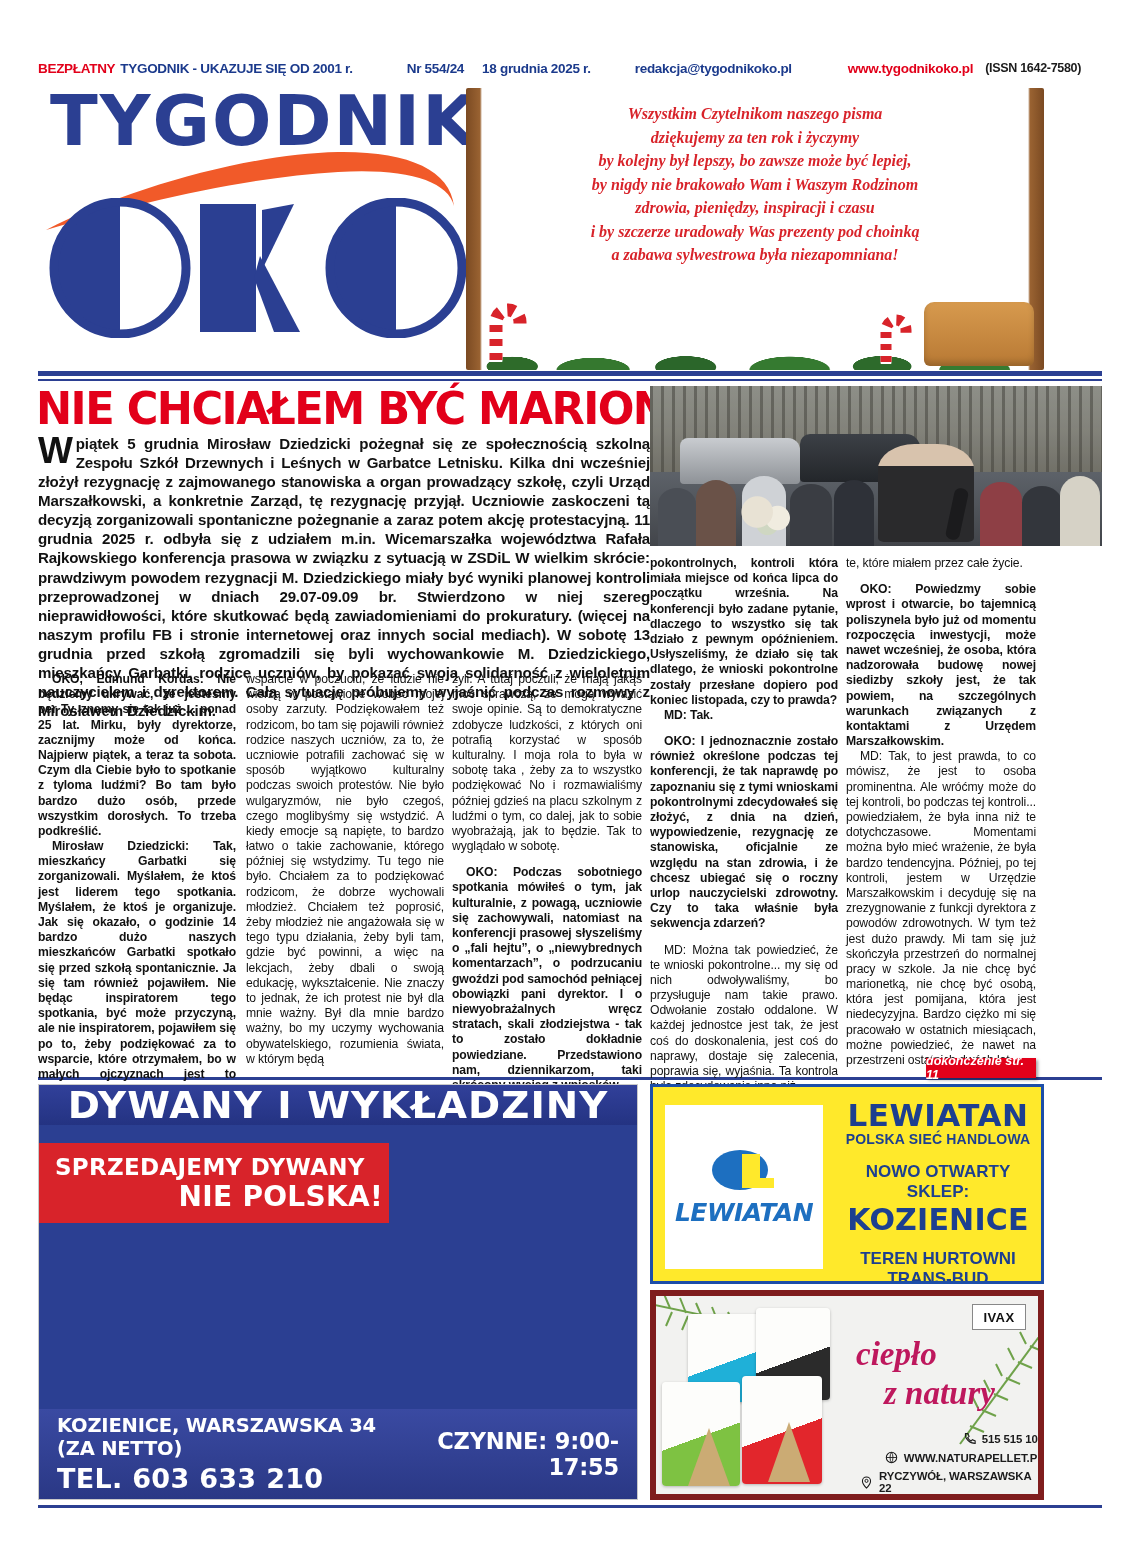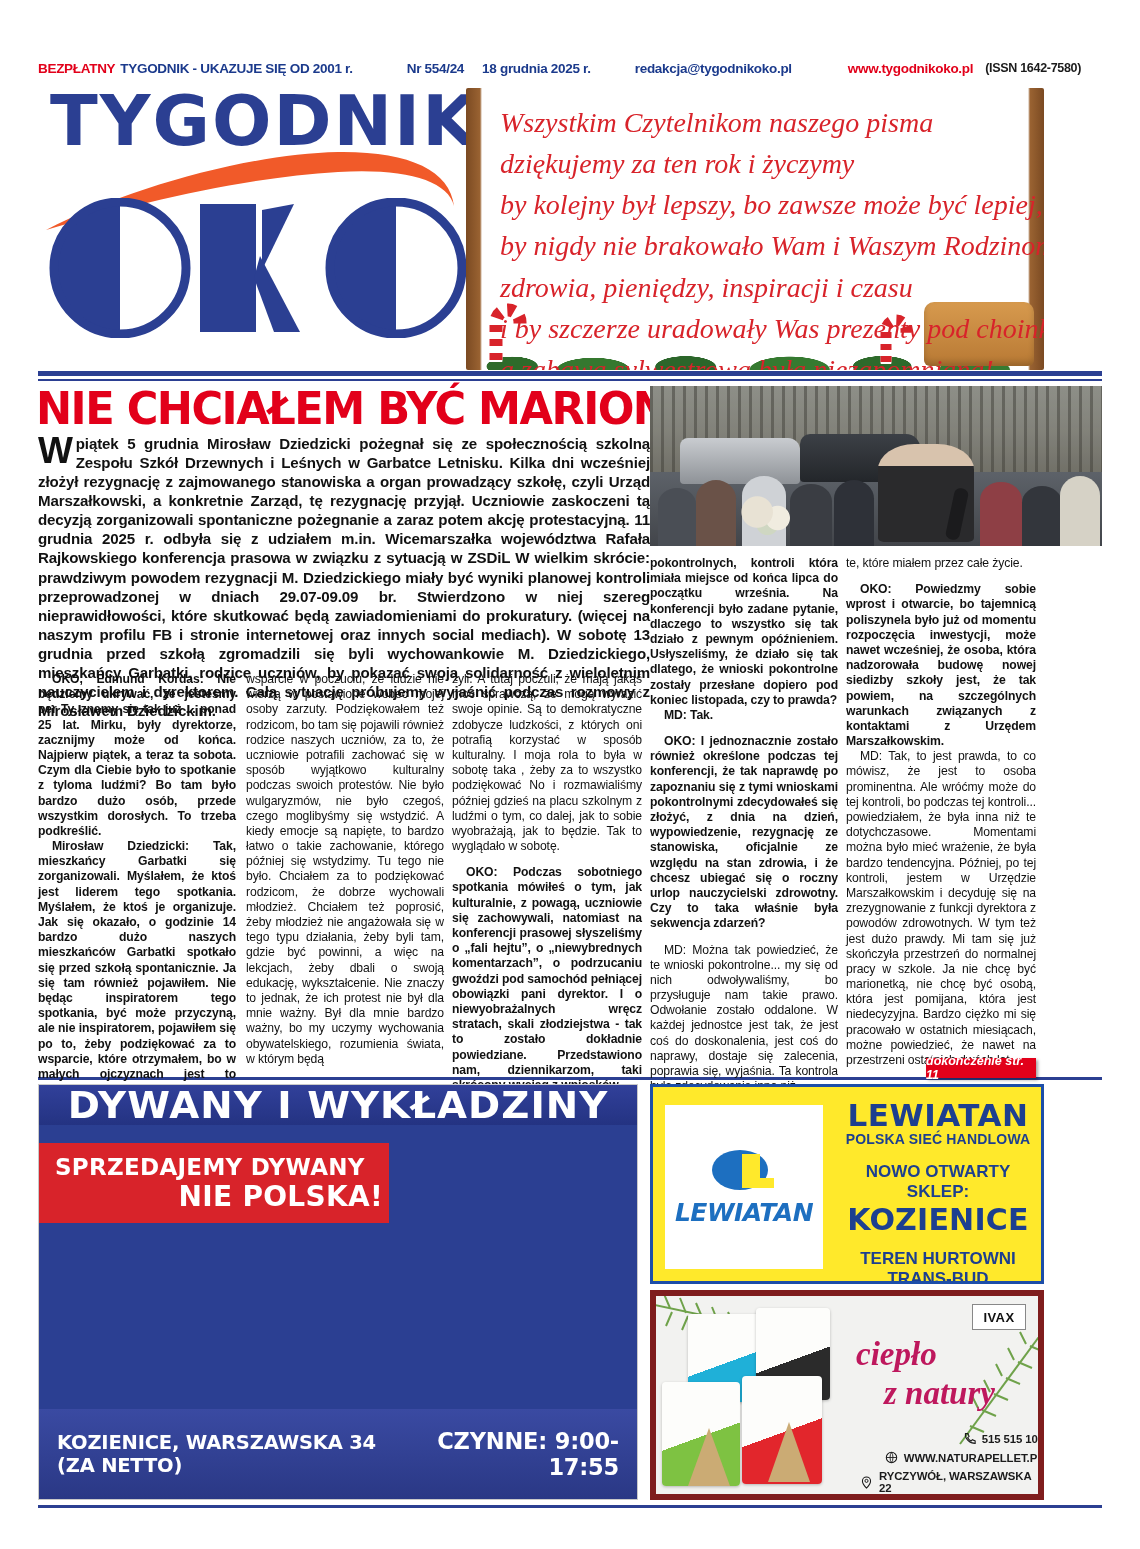--- a/index.html
+++ b/index.html
@@ -39,24 +39,24 @@
 
   
   .greet {
     position:absolute; left:466px; top:88px; width:578px; height:282px;
     overflow:hidden;
     background:
       linear-gradient(90deg,#7b4a22 0px,#9a6332 14px, #ffffff 16px, #ffffff calc(100% - 16px), #9a6332 calc(100% - 14px), #7b4a22 100%);
     border-radius:2px;
   }
   .greet-inner {
-    position:relative; z-index:4; padding:14px 34px 0 34px; text-align:left;
+    position:relative; z-index:4; padding:14px 34px 0 34px; text-align:center;
     font-family:"Liberation Serif", serif;
-    color:#d8232a; font-style:italic; font-weight:400;
-    font-size:28px; line-height:1.47;
+    color:#d8232a; font-style:italic; font-weight:700;
+    font-size:16px; line-height:1.47;
   }
   .greet-inner div { white-space:nowrap; }
   .pine-strip {
     position:absolute; left:0; bottom:0; width:100%; height:72px; z-index:2;
     background:
       radial-gradient(ellipse 42px 16px at 8% 95%, #2e6b2a 0 60%, transparent 62%),
       radial-gradient(ellipse 60px 20px at 22% 100%, #35782f 0 60%, transparent 62%),
       radial-gradient(ellipse 50px 18px at 38% 96%, #2b662a 0 60%, transparent 62%),
       radial-gradient(ellipse 66px 22px at 56% 100%, #357a30 0 60%, transparent 62%),
       radial-gradient(ellipse 48px 17px at 72% 95%, #2d6a2b 0 60%, transparent 62%),
@@ -385,20 +385,21 @@
     </div>
 
     <div class="ac-redbox">
       <div class="l1">SPRZEDAJEMY DYWANY</div>
       <div class="l2">NIE POLSKA!</div>
     </div>
 
     <div class="ac-bottom">
       <div class="ac-bl">
         <div class="a1">KOZIENICE, WARSZAWSKA 34 (ZA NETTO)</div>
+        <div class="a2">TEL. 603 633 210</div>
       </div>
       <div class="ac-br">
         <div class="b1">CZYNNE: 9:00-17:55</div>
       </div>
     </div>
   </div>
 
   <div class="ad-lewiatan">
     <div class="lw-left">
       <svg class="lw-mark" viewBox="0 0 64 44">

